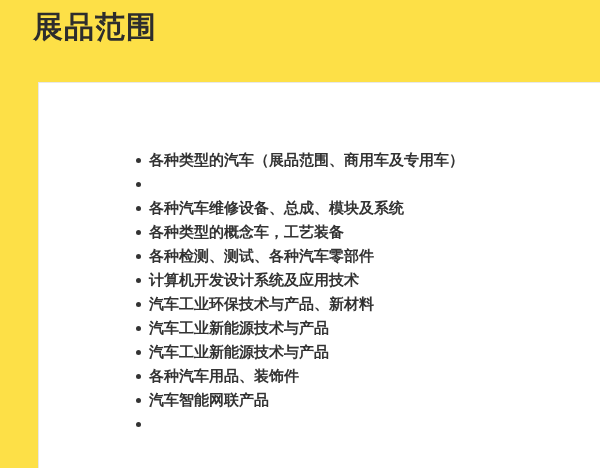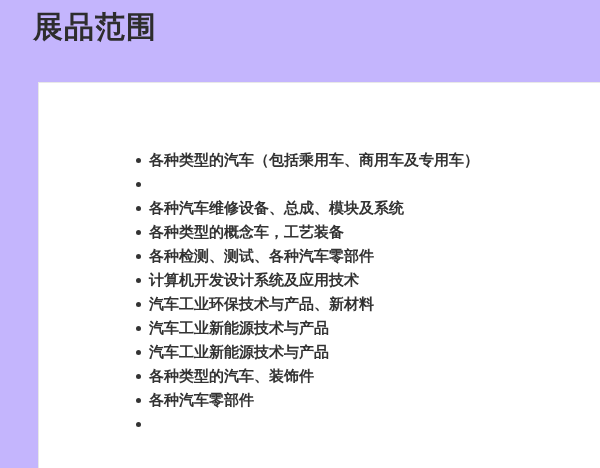--- a/index.html
+++ b/index.html
@@ -6,21 +6,21 @@
     margin: 0;
     padding: 0;
     background: #ffffff;
     font-family: "Liberation Sans", "DejaVu Sans", sans-serif;
   }
   .viewport {
     position: relative;
     width: 600px;
     height: 468px;
     overflow: hidden;
-    background: #c4b5fd;
+    background: #fde047;
   }
   .page-title {
     position: absolute;
     left: 33px;
     top: 10px;
     margin: 0;
     font-size: 30px;
     line-height: 34px;
     font-weight: 700;
     color: #2d2d2d;
@@ -64,21 +64,21 @@
 <body>
 
 <div class="viewport">
 
   <h1 class="page-title">展品范围</h1>
 
   <div class="content-panel">
     <ul class="exhibit-list">
       <li>
         <span class="bullet"></span>
-        <span>各种类型的汽车（包括乘用车、商用车及专用车）</span>
+        <span>各种类型的汽车（展品范围、商用车及专用车）</span>
       </li>
       <li>
         <span class="bullet"></span>
       </li>
       <li>
         <span class="bullet"></span>
         <span>各种汽车维修设备、总成、模块及系统</span>
       </li>
       <li>
         <span class="bullet"></span>
@@ -99,25 +99,25 @@
       <li>
         <span class="bullet"></span>
         <span>汽车工业新能源技术与产品</span>
       </li>
       <li>
         <span class="bullet"></span>
         <span>汽车工业新能源技术与产品</span>
       </li>
       <li>
         <span class="bullet"></span>
-        <span>各种类型的汽车、装饰件</span>
+        <span>各种汽车用品、装饰件</span>
       </li>
       <li>
         <span class="bullet"></span>
-        <span>各种汽车零部件</span>
+        <span>汽车智能网联产品</span>
       </li>
       <li>
         <span class="bullet"></span>
       </li>
     </ul>
   </div>
 
 </div>
 
 </body></html>

